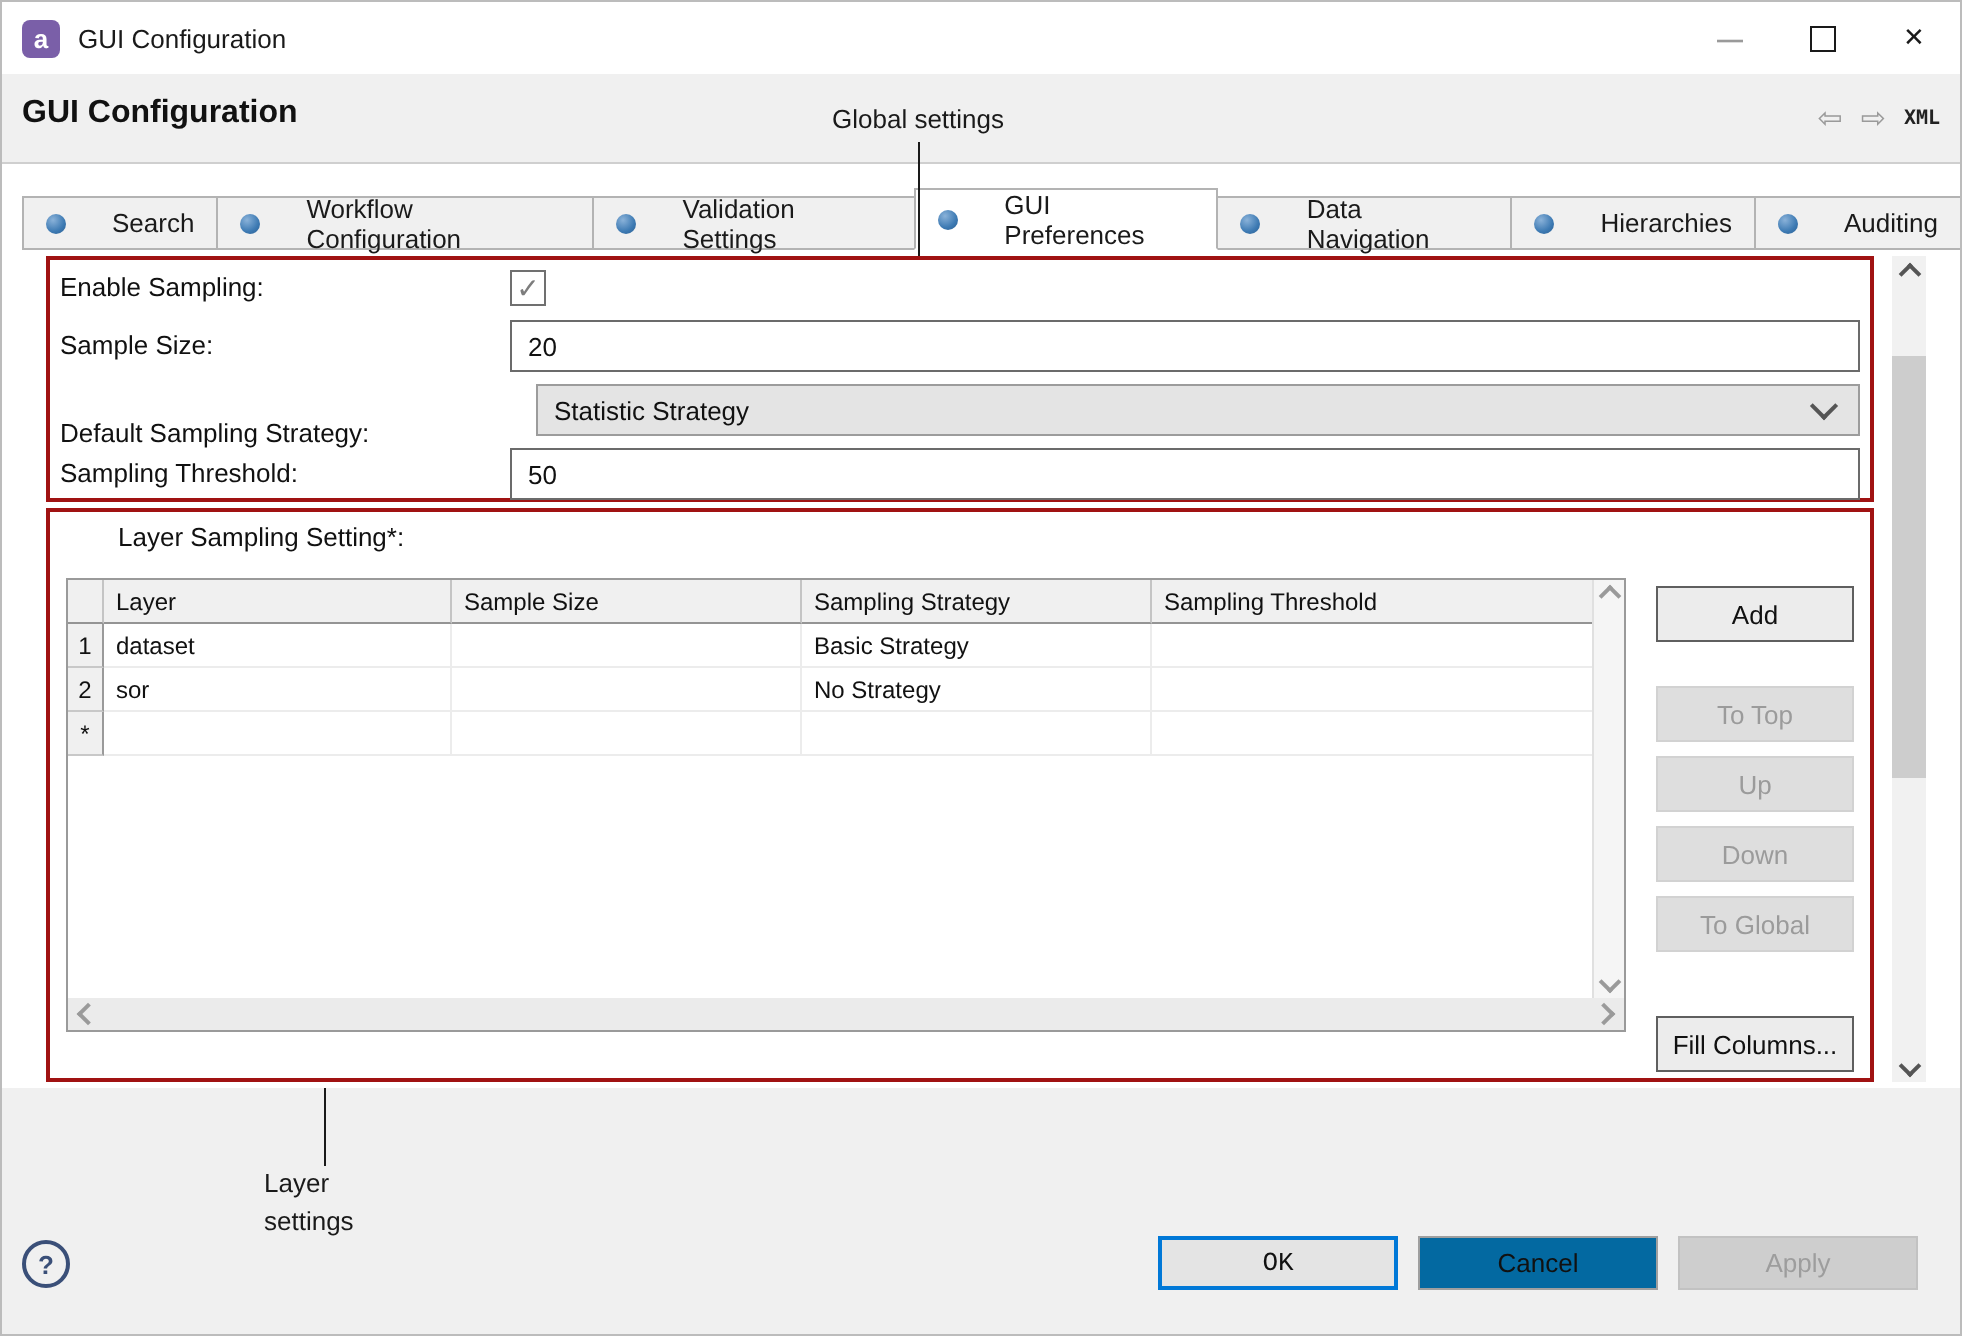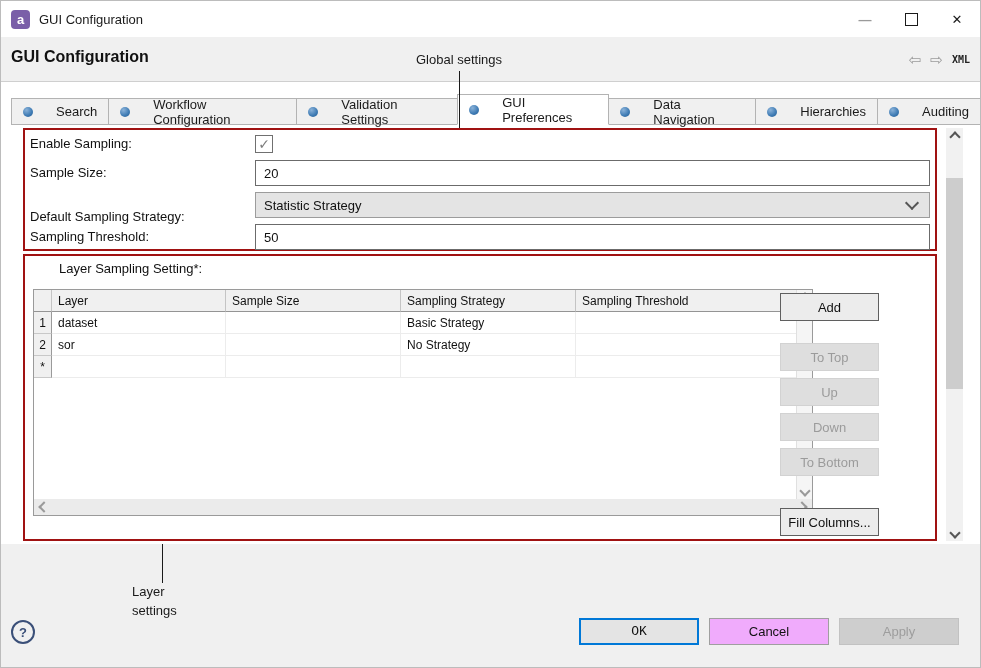--- a/index.html
+++ b/index.html
@@ -51,21 +51,21 @@
   .td.last{border-right:none;}
   .tbl-vscroll{position:absolute;right:0;top:0;bottom:16px;width:16px;background:#f5f5f5;border-left:1px solid #e0e0e0;display:flex;flex-direction:column;justify-content:space-between;align-items:center;padding:4px 0;box-sizing:border-box;}
   .tbl-hscroll{position:absolute;left:0;right:0;bottom:0;height:16px;background:#ebebeb;display:flex;justify-content:space-between;align-items:center;padding:0 6px;box-sizing:border-box;}
   .chev{display:inline-block;width:6px;height:6px;border-right:2px solid #9a9a9a;border-bottom:2px solid #9a9a9a;}
   .chev.up{transform:rotate(-135deg);}
   .chev.down{transform:rotate(45deg);}
   .chev.left{transform:rotate(135deg);}
   .chev.right{transform:rotate(-45deg);}
 
   
-  .side-btn{position:absolute;left:755px;width:99px;height:28px;font-size:13px;display:flex;align-items:center;justify-content:center;box-sizing:border-box;}
+  .side-btn{position:absolute;left:803px;width:99px;height:28px;font-size:13px;display:flex;align-items:center;justify-content:center;box-sizing:border-box;}
   .side-btn.enabled{background:#ececec;border:1px solid #5f5f5f;color:#111111;}
   .side-btn.disabled{background:#dedede;border:1px solid #d2d2d2;color:#9b9b9b;}
 
   
   .main-scroll{position:absolute;left:945px;top:127px;width:17px;height:413px;background:#f1f1f1;}
   .main-scroll .arrow{position:absolute;left:0;width:17px;height:17px;display:flex;align-items:center;justify-content:center;}
   .main-scroll .arrow .chev{border-color:#555555;}
   .main-thumb{position:absolute;left:0;top:50px;width:17px;height:211px;background:#cdcdcd;}
 
   
@@ -74,21 +74,21 @@
   .anno-global-text{left:370px;top:51px;width:176px;text-align:center;}
   .anno-global-line{left:458px;top:70px;height:57px;}
   .anno-layer-text{left:131px;top:581px;width:64px;line-height:19px;}
   .anno-layer-line{left:161px;top:543px;height:39px;}
 
   
   .footer{position:absolute;left:0;top:543px;width:100%;height:125px;background:#f0f0f0;}
   .help-icon{position:absolute;left:10px;top:76px;width:20px;height:20px;border:2px solid #3a4f78;border-radius:50%;color:#3a4f78;font-size:13px;font-weight:bold;display:flex;align-items:center;justify-content:center;box-sizing:content-box;}
   .dlg-btn{position:absolute;top:74px;width:120px;height:27px;font-size:13px;display:flex;align-items:center;justify-content:center;box-sizing:border-box;}
   .btn-ok{left:578px;background:#e4e4e4;border:2px solid #0078d7;color:#111111;font-family:Liberation Mono, monospace;}
-  .btn-cancel{left:708px;background:#f0abfc;border:1px solid #9f9f9f;color:#111111;}
+  .btn-cancel{left:708px;background:#0369a1;border:1px solid #9f9f9f;color:#111111;}
   .btn-apply{left:838px;background:#cecece;border:1px solid #c2c2c2;color:#9d9d9d;}
 </style>
 </head>
 <body>
 
 <div class="window">
 
   <div class="titlebar">
     <div class="app-icon">a</div>
     <div class="title-text">GUI Configuration</div>
@@ -153,21 +153,21 @@
         </span>
     </div>
     <div style="position:absolute;left:0;top:29px;height:27px;width:100%;">
       <span class="fld-label" style="top:6px;">Sample Size:</span>
       <span class="fld-control" style="top:1px;">
           <span class="text-input">20</span>
         </span>
     </div>
     <div style="position:absolute;left:0;top:61px;height:27px;width:100%;">
       <span class="fld-label" style="top:18px;">Default Sampling Strategy:</span>
-      <span class="fld-control" style="top:1px;">
+      <span class="fld-control" style="top:1px;margin-left:13px;">
         <span class="select">
           <span>Statistic Strategy</span>
           <span class="dd-chev"></span>
         </span>
       </span>
     </div>
     <div style="position:absolute;left:0;top:93px;height:27px;width:100%;">
       <span class="fld-label" style="top:6px;">Sampling Threshold:</span>
       <span class="fld-control" style="top:1px;">
           <span class="text-input">50</span>
@@ -212,21 +212,21 @@
       <div class="tbl-hscroll">
         <span class="chev left"></span>
         <span class="chev right"></span>
       </div>
     </div>
 
     <div class="side-btn enabled" style="top:37px;">Add</div>
     <div class="side-btn disabled" style="top:87px;">To Top</div>
     <div class="side-btn disabled" style="top:122px;">Up</div>
     <div class="side-btn disabled" style="top:157px;">Down</div>
-    <div class="side-btn disabled" style="top:192px;">To Bottom</div>
+    <div class="side-btn disabled" style="top:192px;">To Global</div>
     <div class="side-btn enabled" style="top:252px;">Fill Columns...</div>
   </div>
 
   <div class="main-scroll">
     <div class="arrow" style="top:0;">
         <span class="chev up"></span>
       </div>
     <div class="main-thumb"></div>
     <div class="arrow" style="bottom:0;">
         <span class="chev down"></span>

